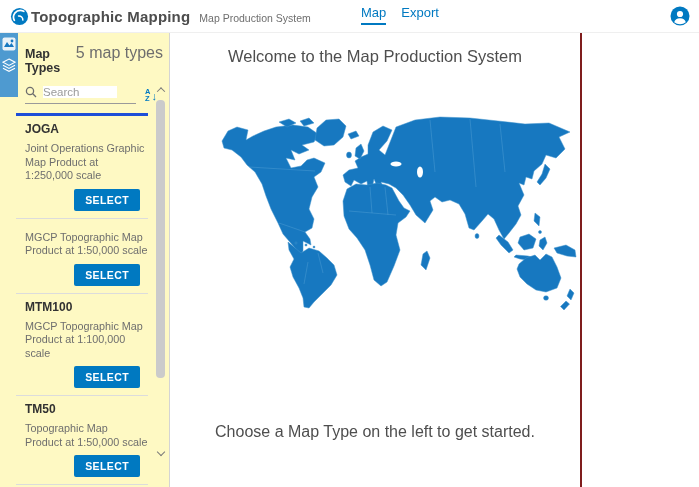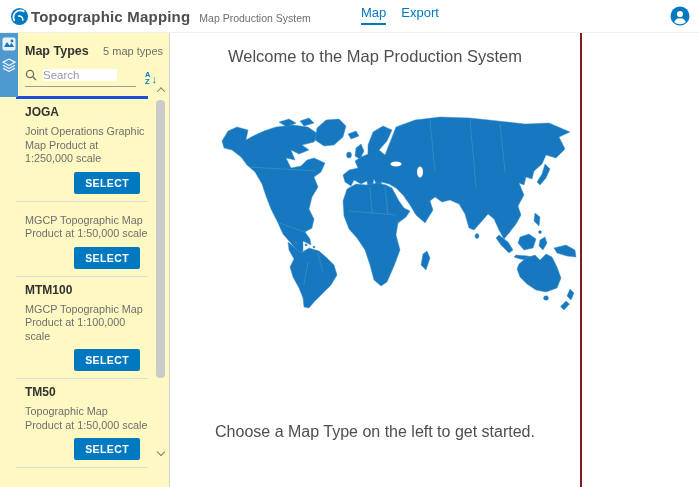--- a/index.html
+++ b/index.html
@@ -19,21 +19,21 @@
   .app-body { display:flex; height:454px; background:#fff; }
 
   
   .widget-strip { position:absolute; left:0; top:33px; width:18px; height:64px; background:#4e9ad0; display:flex; flex-direction:column; align-items:center; padding-top:4px; gap:7px; z-index:3; }
   .strip-icon { width:14px; height:14px; display:flex; align-items:center; justify-content:center; cursor:pointer; }
 
   
   .sidebar { width:170px; border-right:1px solid #d4d4d4; position:relative; background:#fef9c3; flex:0 0 auto; }
   .sidebar-head { display:flex; align-items:baseline; padding:11px 6px 0 25px; }
   .sidebar-title { flex:1; font-size:12.5px; font-weight:bold; color:#323232; }
-  .sidebar-count { font-size:11px; color:#6e6e6e; }
+  .sidebar-count { font-size:16px; color:#6e6e6e; }
   .search-row { display:flex; align-items:flex-end; margin:11px 12px 0 25px; }
   .search-field { flex:1; display:flex; gap:6px; border-bottom:1px solid #9a9a9a; padding-bottom:5px; }
   .search-field input { border:0; outline:0; width:74px; font-size:11.5px; color:#333; font-family:"Liberation Sans",sans-serif; }
   .search-field input::placeholder { color:#9b9b9b; }
   .sort-btn { margin-left:9px; display:flex; align-items:center; cursor:pointer; padding-bottom:2px; }
   .sort-letters { display:flex; flex-direction:column; line-height:6.5px; font-size:7.5px; font-weight:bold; color:#0079c1; }
   .sort-arrow { color:#0079c1; font-size:11px; margin-left:1px; line-height:10px; }
 
   .type-list { margin:9px 0 0 16px; width:132px; height:385px; overflow:hidden; border-top:3px solid #1d4ed8; }
   .map-type-card { padding:6px 0 7px 9px; border-bottom:1px solid #dcdcdc; }

